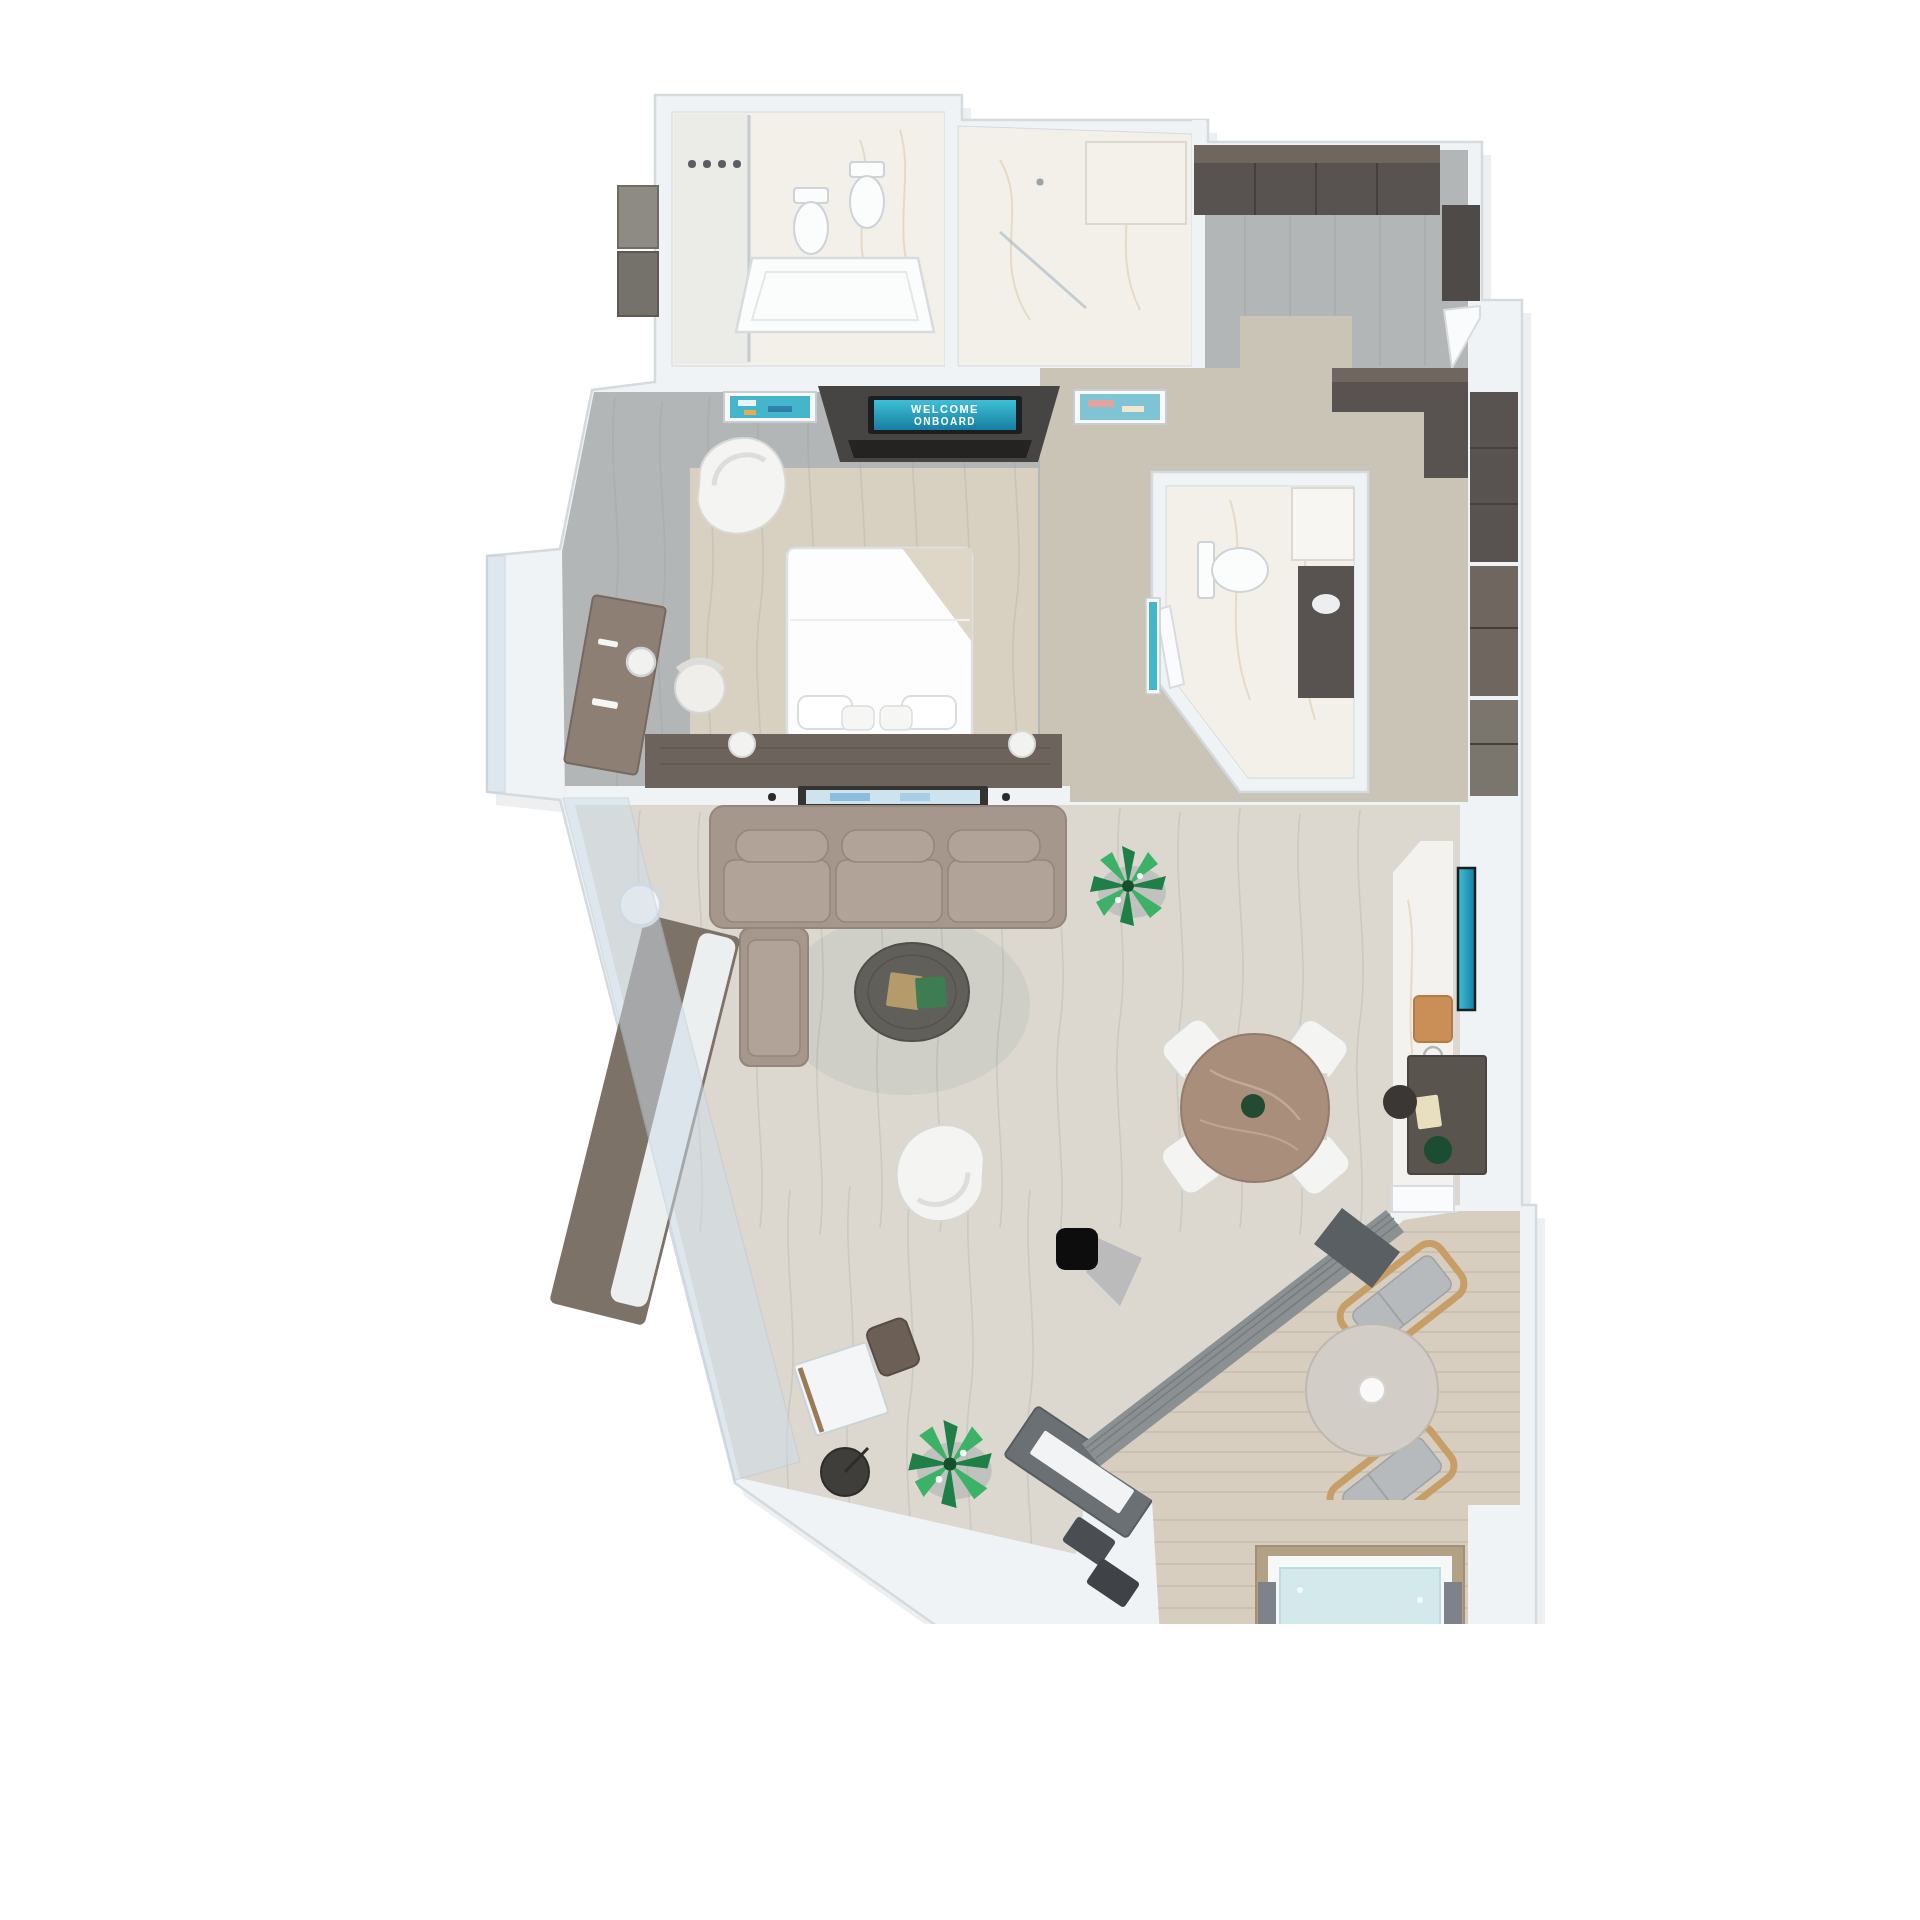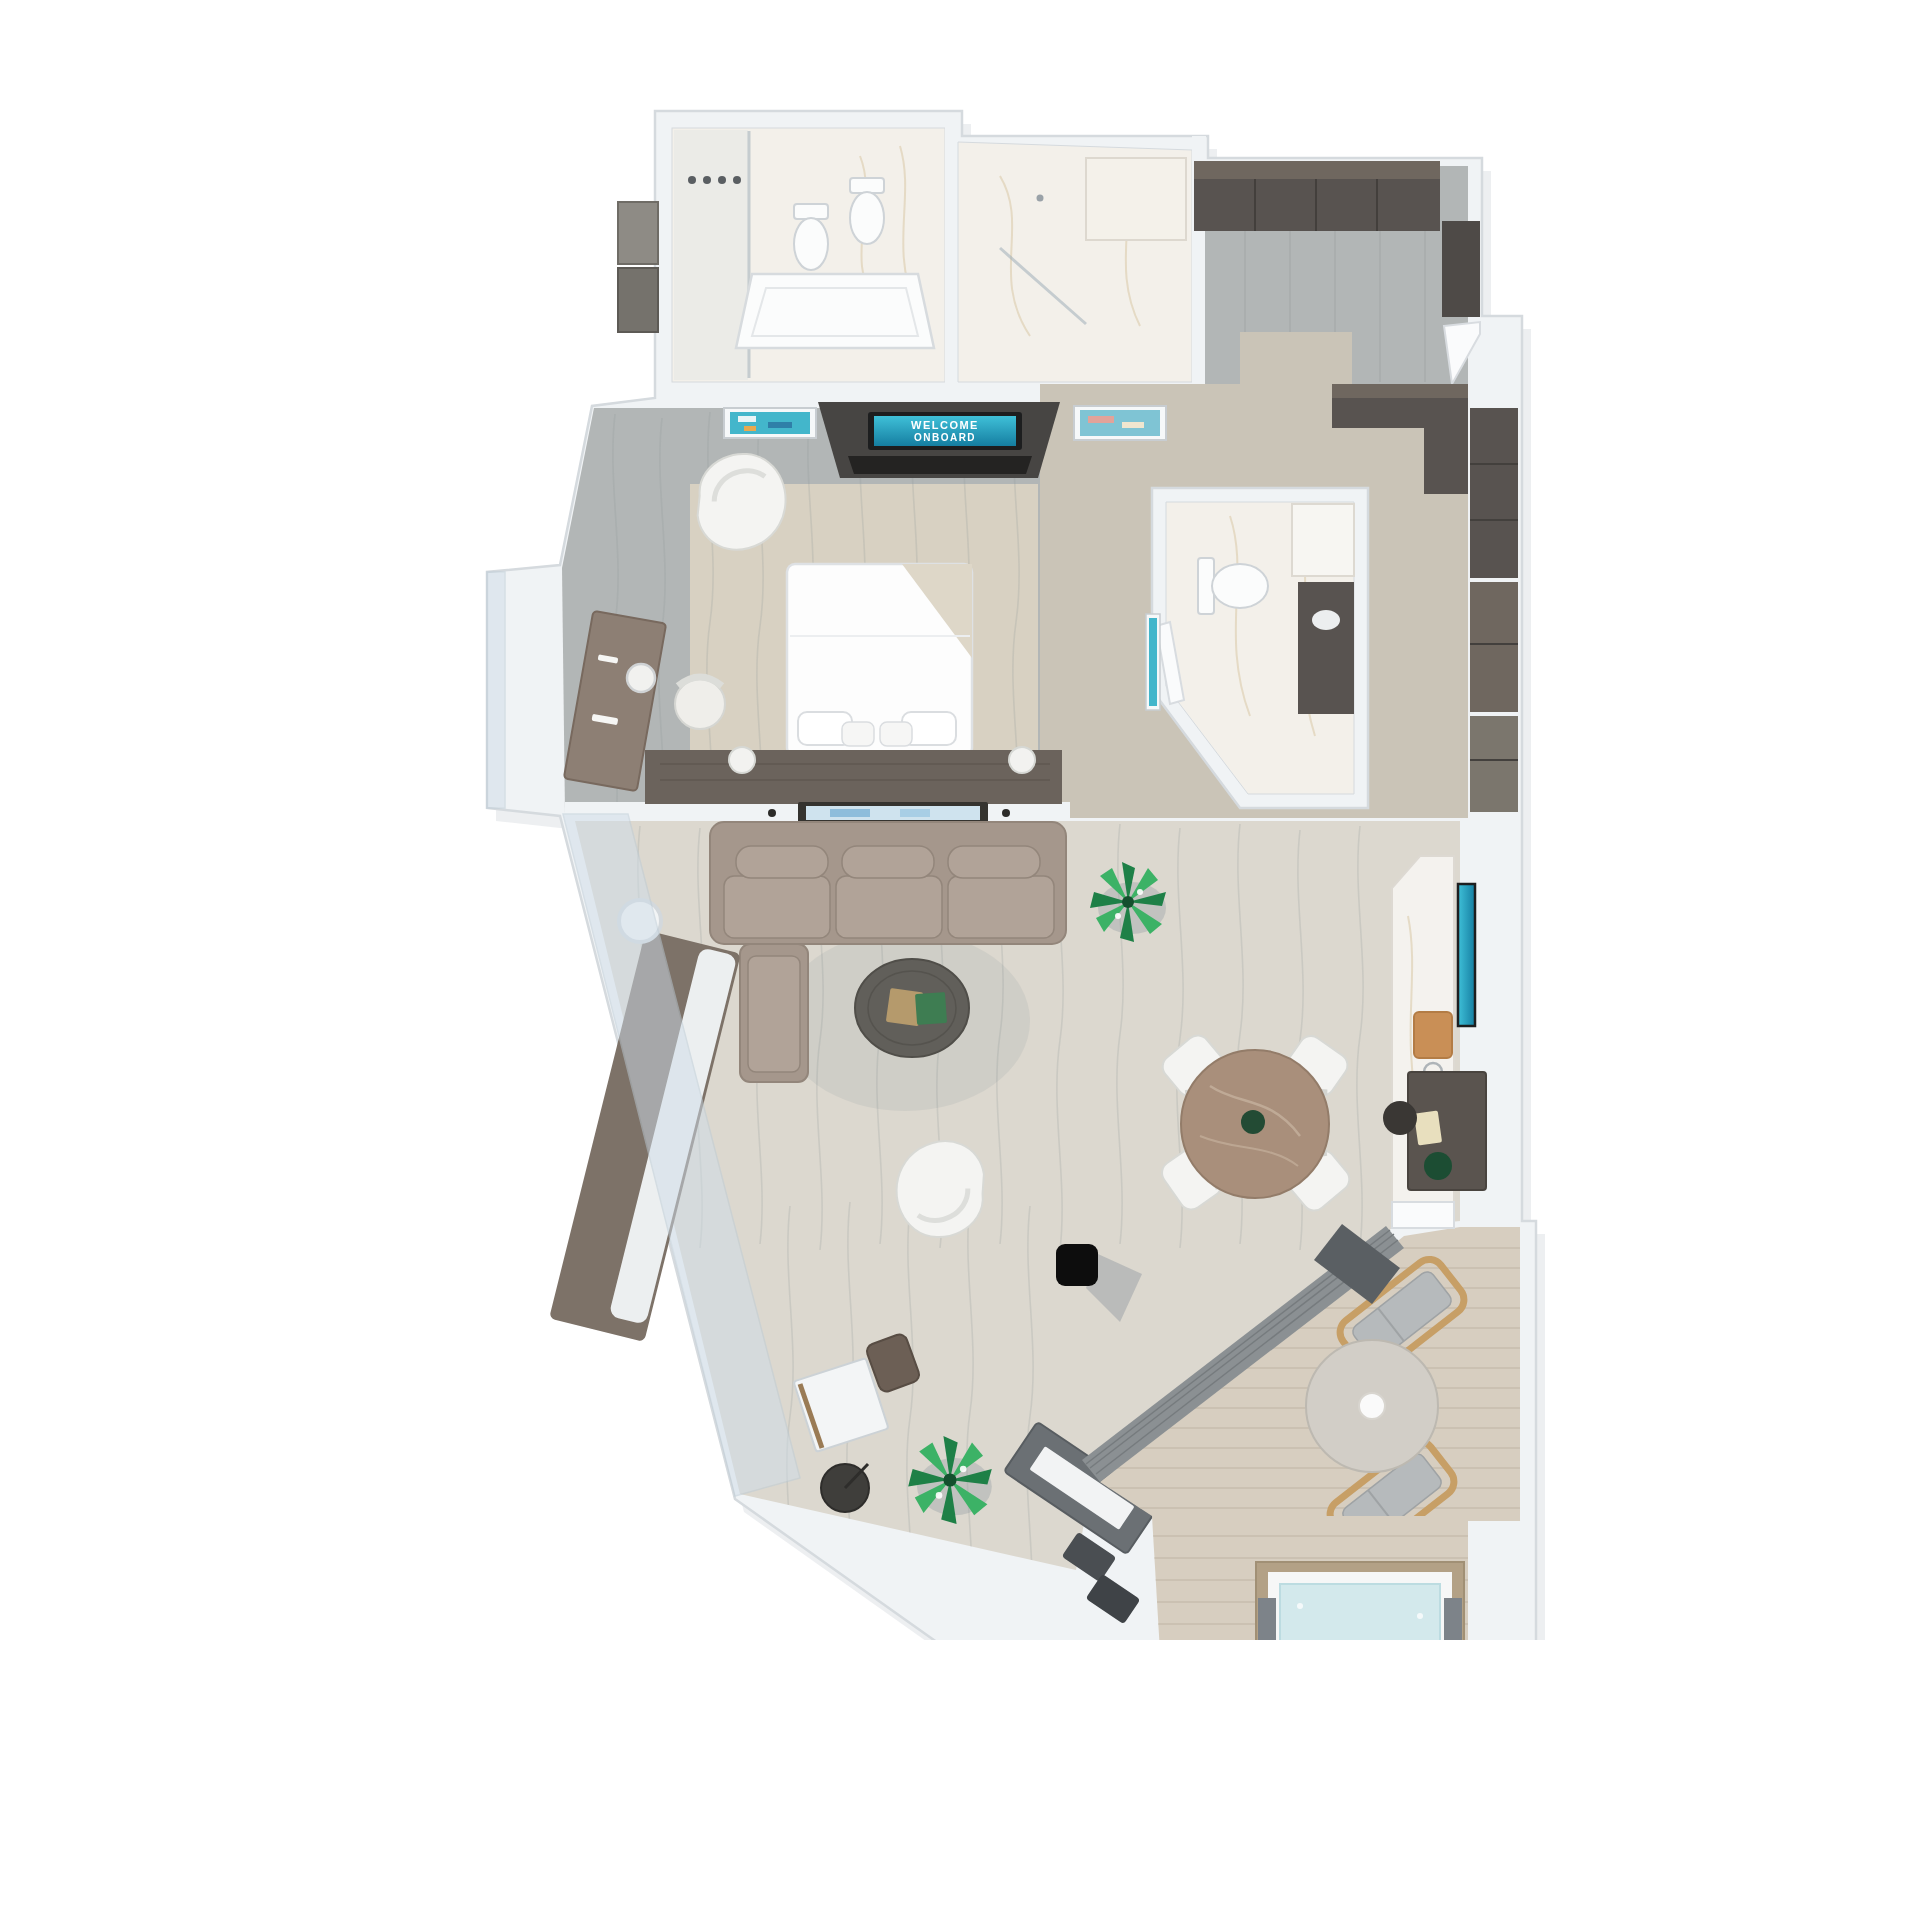--- a/index.html
+++ b/index.html
@@ -1,17 +1,17 @@
 <!DOCTYPE html>
 <html style="--bg: #ffffff; --wall: #f0f3f5; --wall-edge: #d5dade; --wall-shadow: #c2cad1; --marble: #f3f0ea; --marble2: #ece7df; --marble-vein: #d9c8a6; --gray-wood-floor: #b2b6b6; --beige-floor: #cac4b7; --rug: #d8d1c2; --living-floor: #dcd8cf; --floor-line: #8e9494; --wood-dark: #585350; --wood-mid: #6f675f; --headboard: #6b635c; --sofa: #a5978c; --sofa-cushion: #b1a398; --sofa-edge: #93867b; --white-furn: #f4f4f2; --furn-edge: #d8d9d5; --screen-teal: #3fc0d8; --screen-teal-dark: #157ea1; --art-teal: #43b6cb; --coffee-table: #615f5a; --dining-table: #a98f7b; --plant-dark: #1e8047; --plant-light: #3cb266; --balcony-partition: #8b9093; --deck: #d7cec0; --deck-line: #c3b9a9; --stone-table: #d2cec7; --lounger-wood: #c79f66; --lounger-cushion: #b6babc; --tub-wood: #b3a186; --water: #d3e9ec; --panel-gray: #7d8389; --edge-wood: #cd9350; --black: #0d0d0d; --glass: #cfdde9;"><head>
 <meta charset="utf-8">
 <style>
   html,body{margin:0;padding:0;background:#ffffff;}
   body{font-family:"Liberation Sans", sans-serif;}
-  .stage{width:1920px;height:1624px;position:relative;background:var(--bg,#fff);margin-top:16px;}
+  .stage{width:1920px;height:1624px;position:relative;background:var(--bg,#fff);}
   svg{display:block}
   
   .wall{fill:var(--wall);stroke:var(--wall-edge);stroke-width:2.5}
   .wallflat{fill:var(--wall);stroke:none}
   .marble{fill:var(--marble);stroke:var(--wall-edge);stroke-width:1}
   .vein{stroke:var(--marble-vein);fill:none;stroke-width:2;opacity:.55}
   .graywood{fill:var(--gray-wood-floor)}
   .beigefloor{fill:var(--beige-floor)}
   .rug{fill:var(--rug)}
   .livingfloor{fill:var(--living-floor)}

